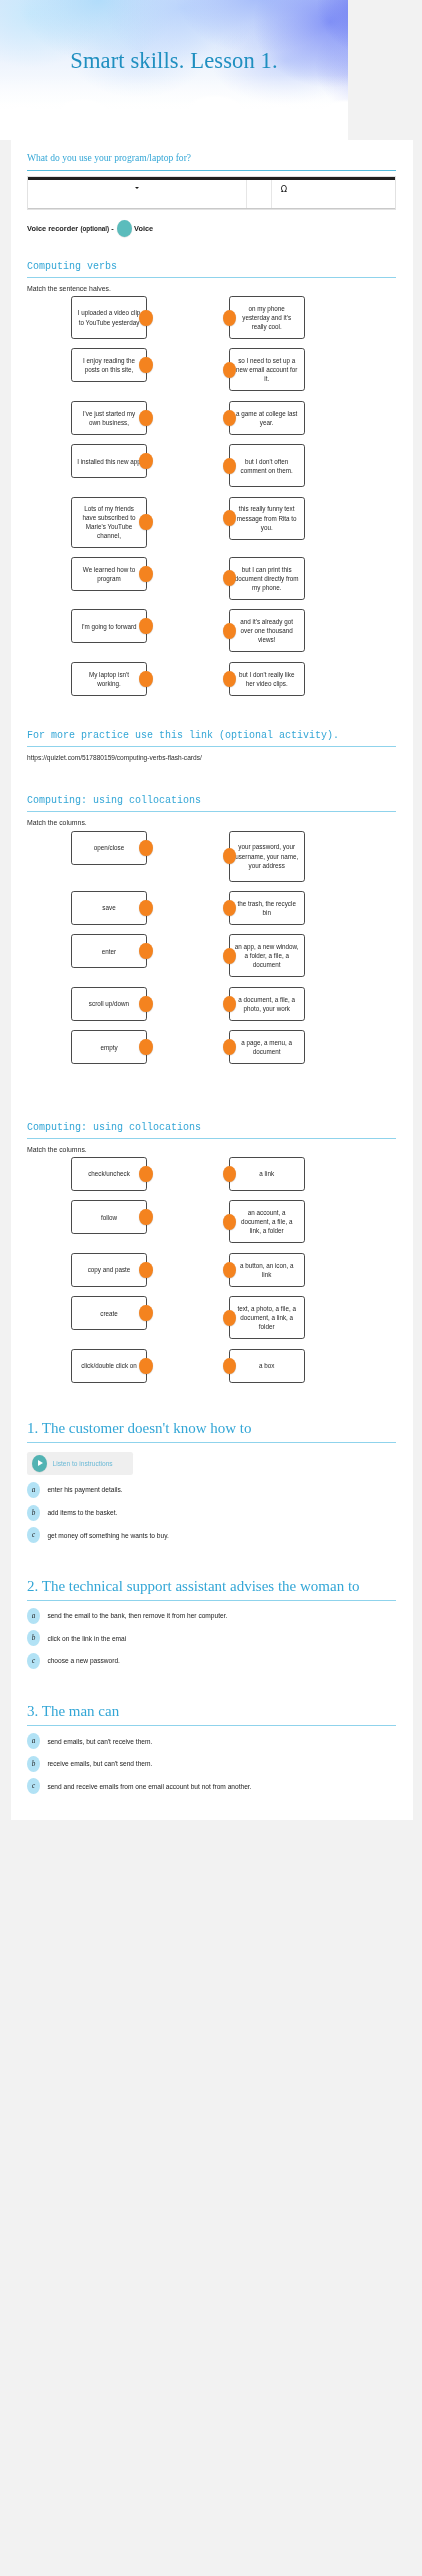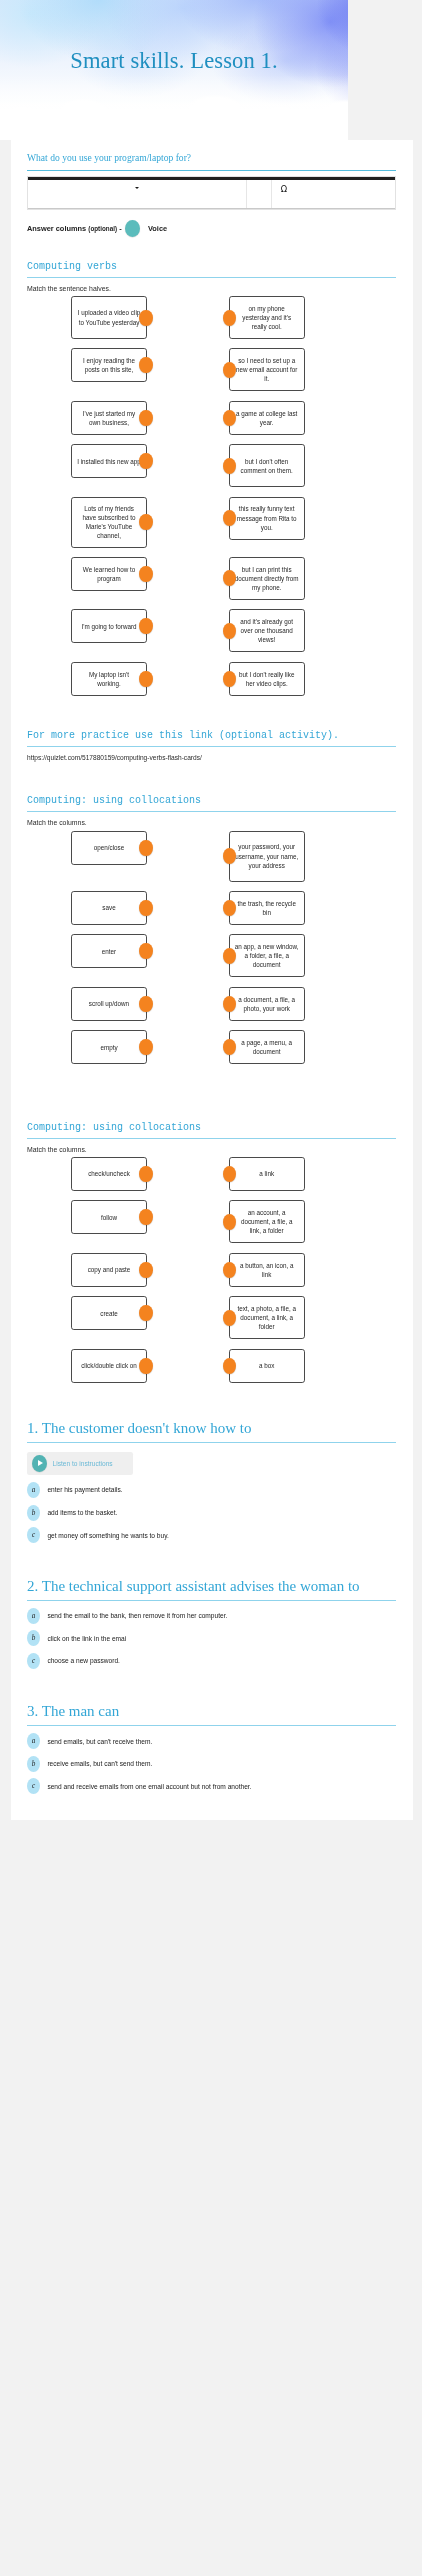--- a/index.html
+++ b/index.html
@@ -104,21 +104,21 @@
     padding: 10px 0 0 0;
     font-size: 7.4px; font-weight: bold; color: #222;
   }
   .recorder-optional { font-size: 6.3px; font-weight: bold; color: #222; margin-left: 2.2px; }
   .recorder-dash { margin: 0 3.3px 0 2.2px; font-weight: bold; }
   .rec-btn {
     width: 15px; height: 17px; border-radius: 50%;
     background: #5bbcbc; border: none; flex: 0 0 auto;
     box-shadow: 0 0.6px 1.1px rgba(0,0,0,.18);
   }
-  .recorder-voice { margin-left: 8px; font-size: 7.4px; font-weight: bold; color: #222; }
+  .recorder-voice { margin-left: 2px; font-size: 7.4px; font-weight: bold; color: #222; }
 
   
   .section { padding-top: 24px; }
   .sec-title {
     font-family: Liberation Mono, monospace;
     font-size: 10px; color: #33a6d6; font-weight: 400;
   }
   .sec-rule { height: 0.6px; background: #8fd3ec; margin-top: 5px; }
   .sec-instr { font-size: 6.9px; color: #2b2b2b; margin-top: 7.2px; }
 
@@ -228,21 +228,21 @@
               <span class="tb-caret"></span>
             </div>
             <div class="tb-group tb-g2"></div>
             <div class="tb-group tb-g3">
               <span class="tb-omega">Ω</span>
             </div>
           </div>
         </div>
 
         <div class="recorder-row">
-          <span>Answer columns</span>
+          <span>Voice recorder</span>
           <span class="recorder-optional">(optional)</span>
           <span class="recorder-dash">-</span>
           <button class="rec-btn"></button>
           <span class="recorder-voice">Voice</span>
         </div>
       </div>
 
       <div class="section">
         <div class="sec-title">Computing verbs</div>
         <div class="sec-rule"></div>

